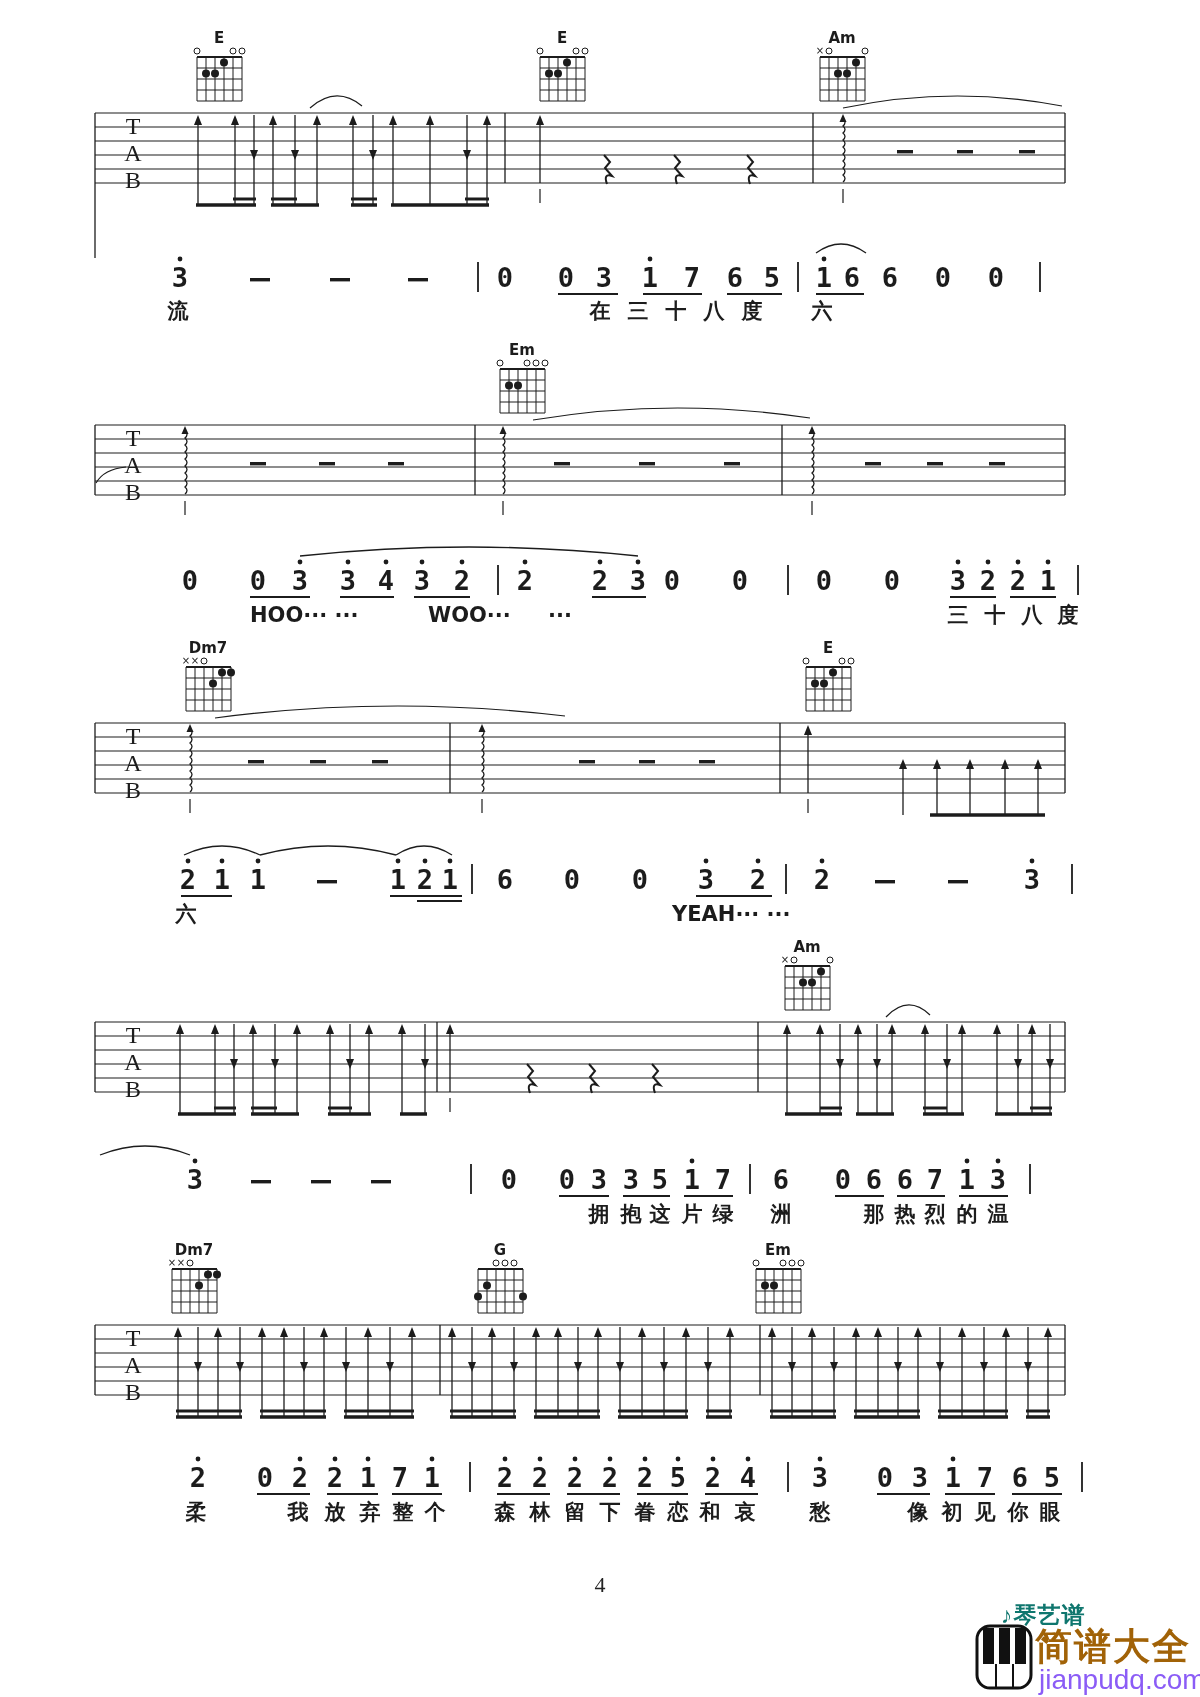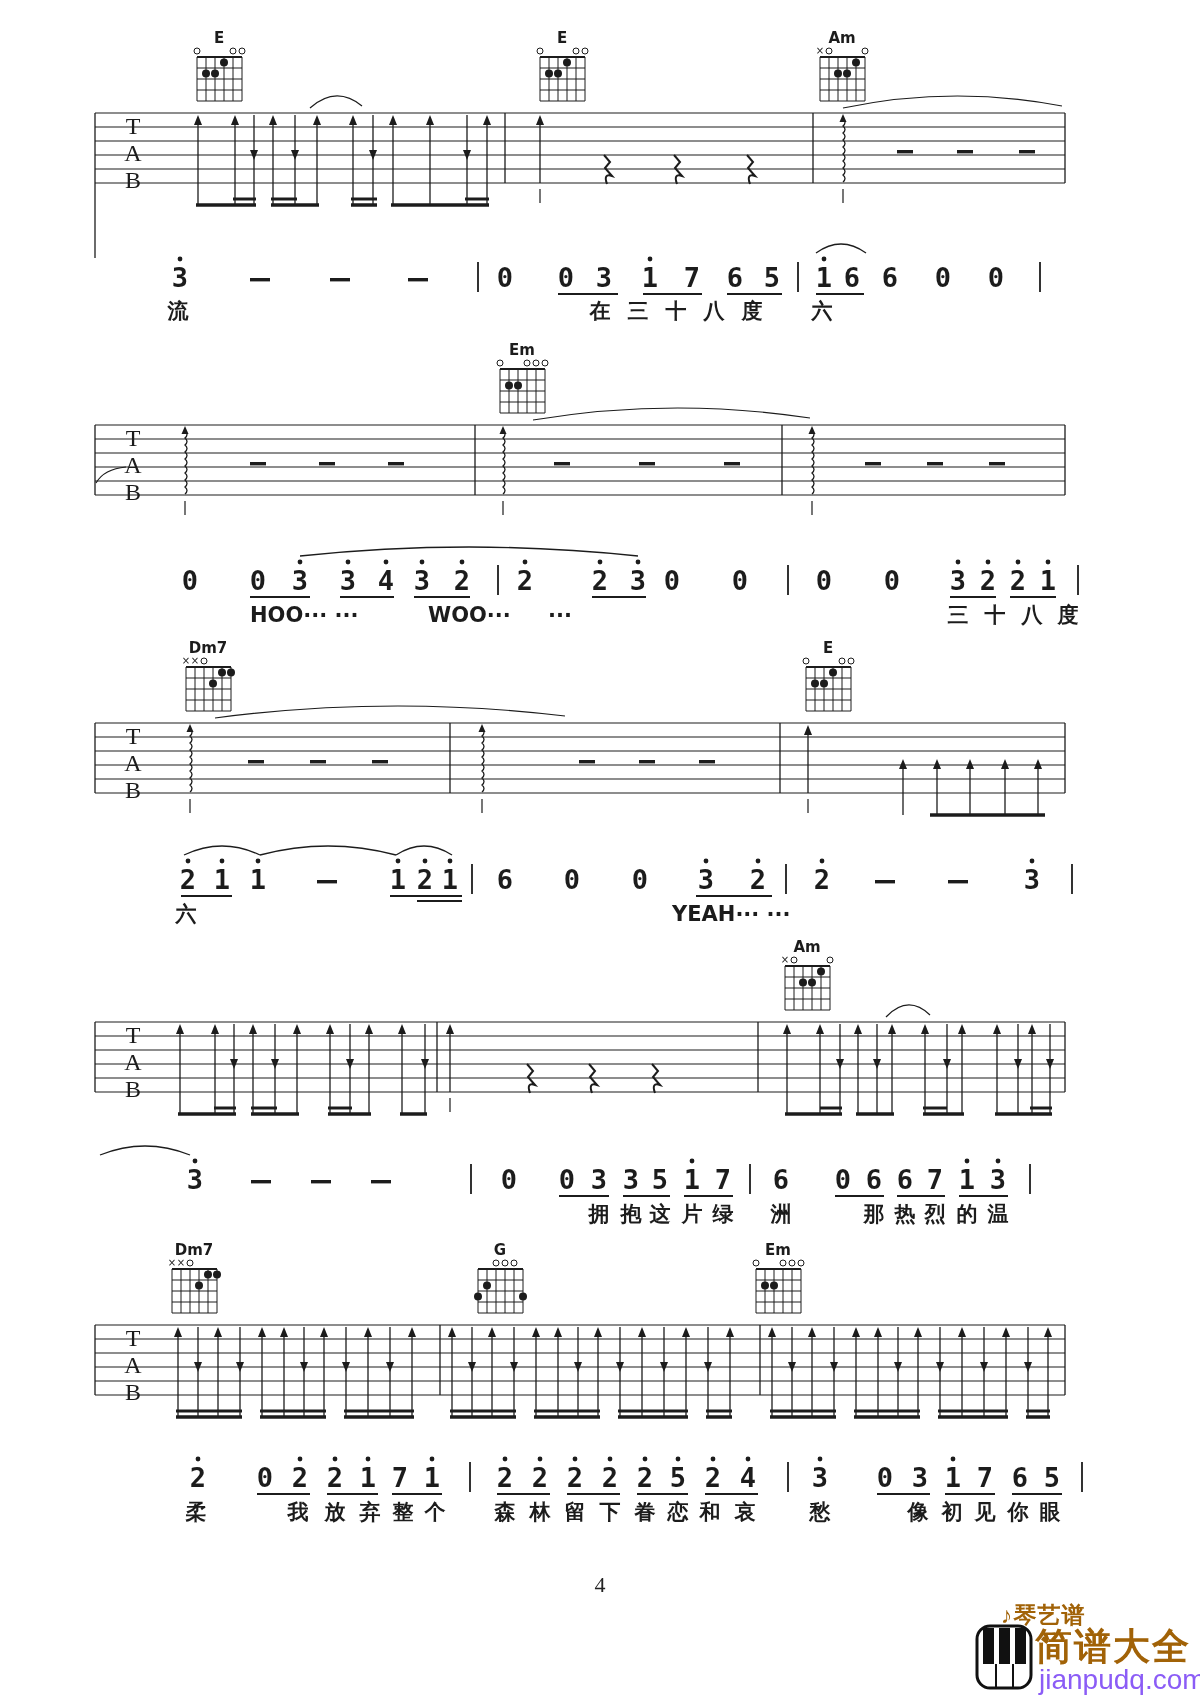--- a/index.html
+++ b/index.html
@@ -2,21 +2,21 @@
 <html><head>
 <meta charset="utf-8">
 <style>
   html,body{margin:0;padding:0;background:#888;}
   .page{position:relative;width:1200px;height:1697px;background:#ffffff;margin:0 auto;overflow:hidden;
         font-family:"Liberation Sans","DejaVu Sans",sans-serif;}
   #score{position:absolute;left:0;top:0;}
   .pagenum{position:absolute;left:576px;top:1572px;width:48px;text-align:center;
            font-size:22px;color:#222;font-family:"Liberation Serif","DejaVu Serif",serif;}
   .wm{position:absolute;left:975px;top:1598px;width:225px;height:99px;}
-  .wm-logo{position:absolute;left:26px;top:2px;color:#a16207;font-weight:bold;font-size:23px;
+  .wm-logo{position:absolute;left:26px;top:2px;color:#0f766e;font-weight:bold;font-size:23px;
            letter-spacing:1px;white-space:nowrap;}
   .wm-name{position:absolute;left:60px;top:24px;font-size:37px;font-weight:bold;color:#a16207;
            letter-spacing:2px;white-space:nowrap;}
   .wm-url{position:absolute;left:64px;top:66px;font-size:28px;color:#8b5cf6;white-space:nowrap;}
   .wm-piano{position:absolute;left:0;top:26px;}
 </style>
 </head>
 <body>
 
 <div class="page">

